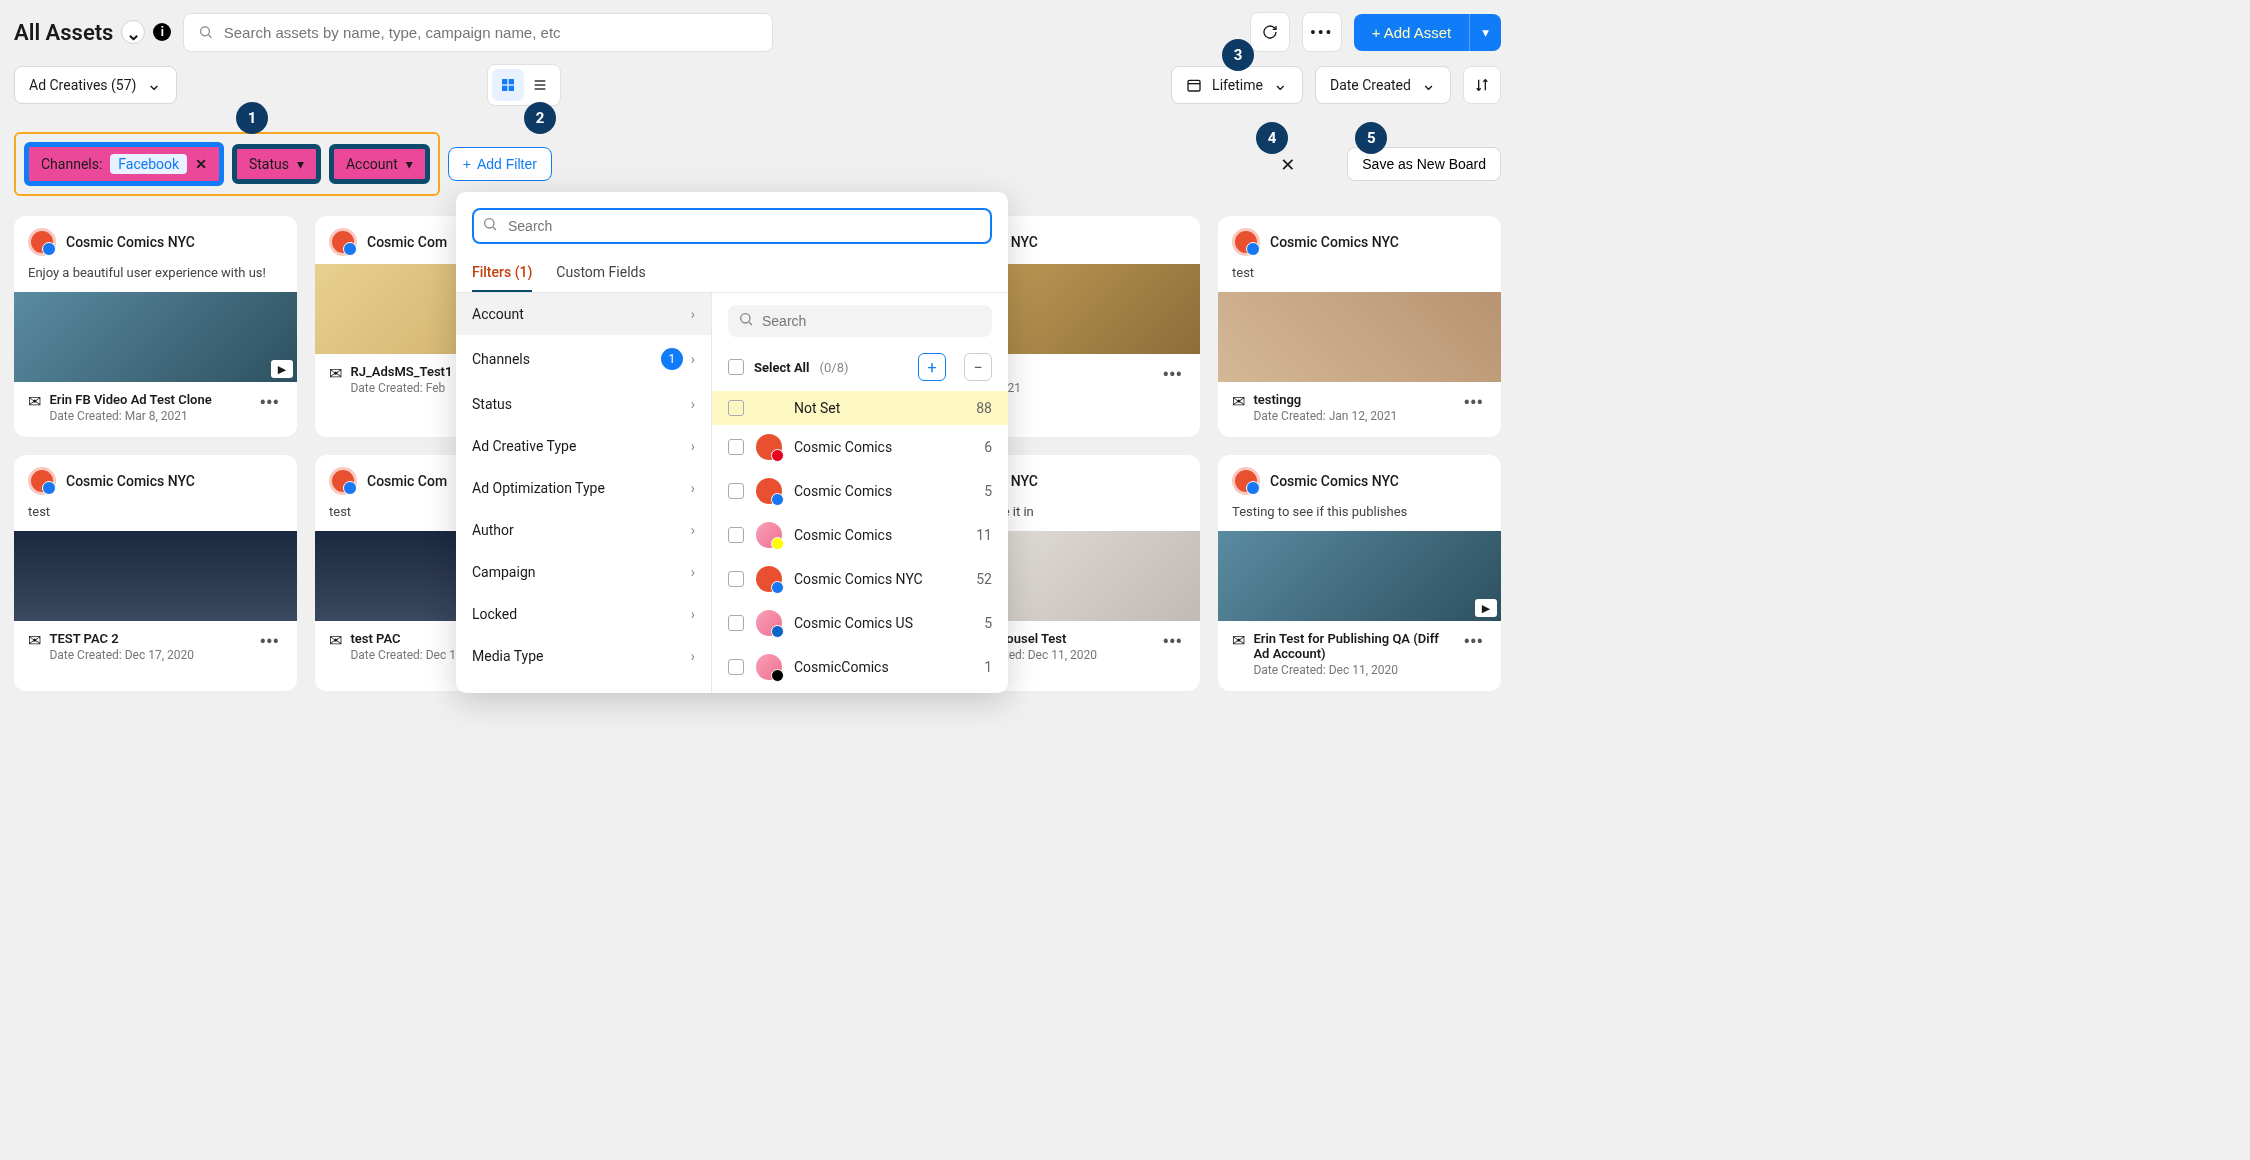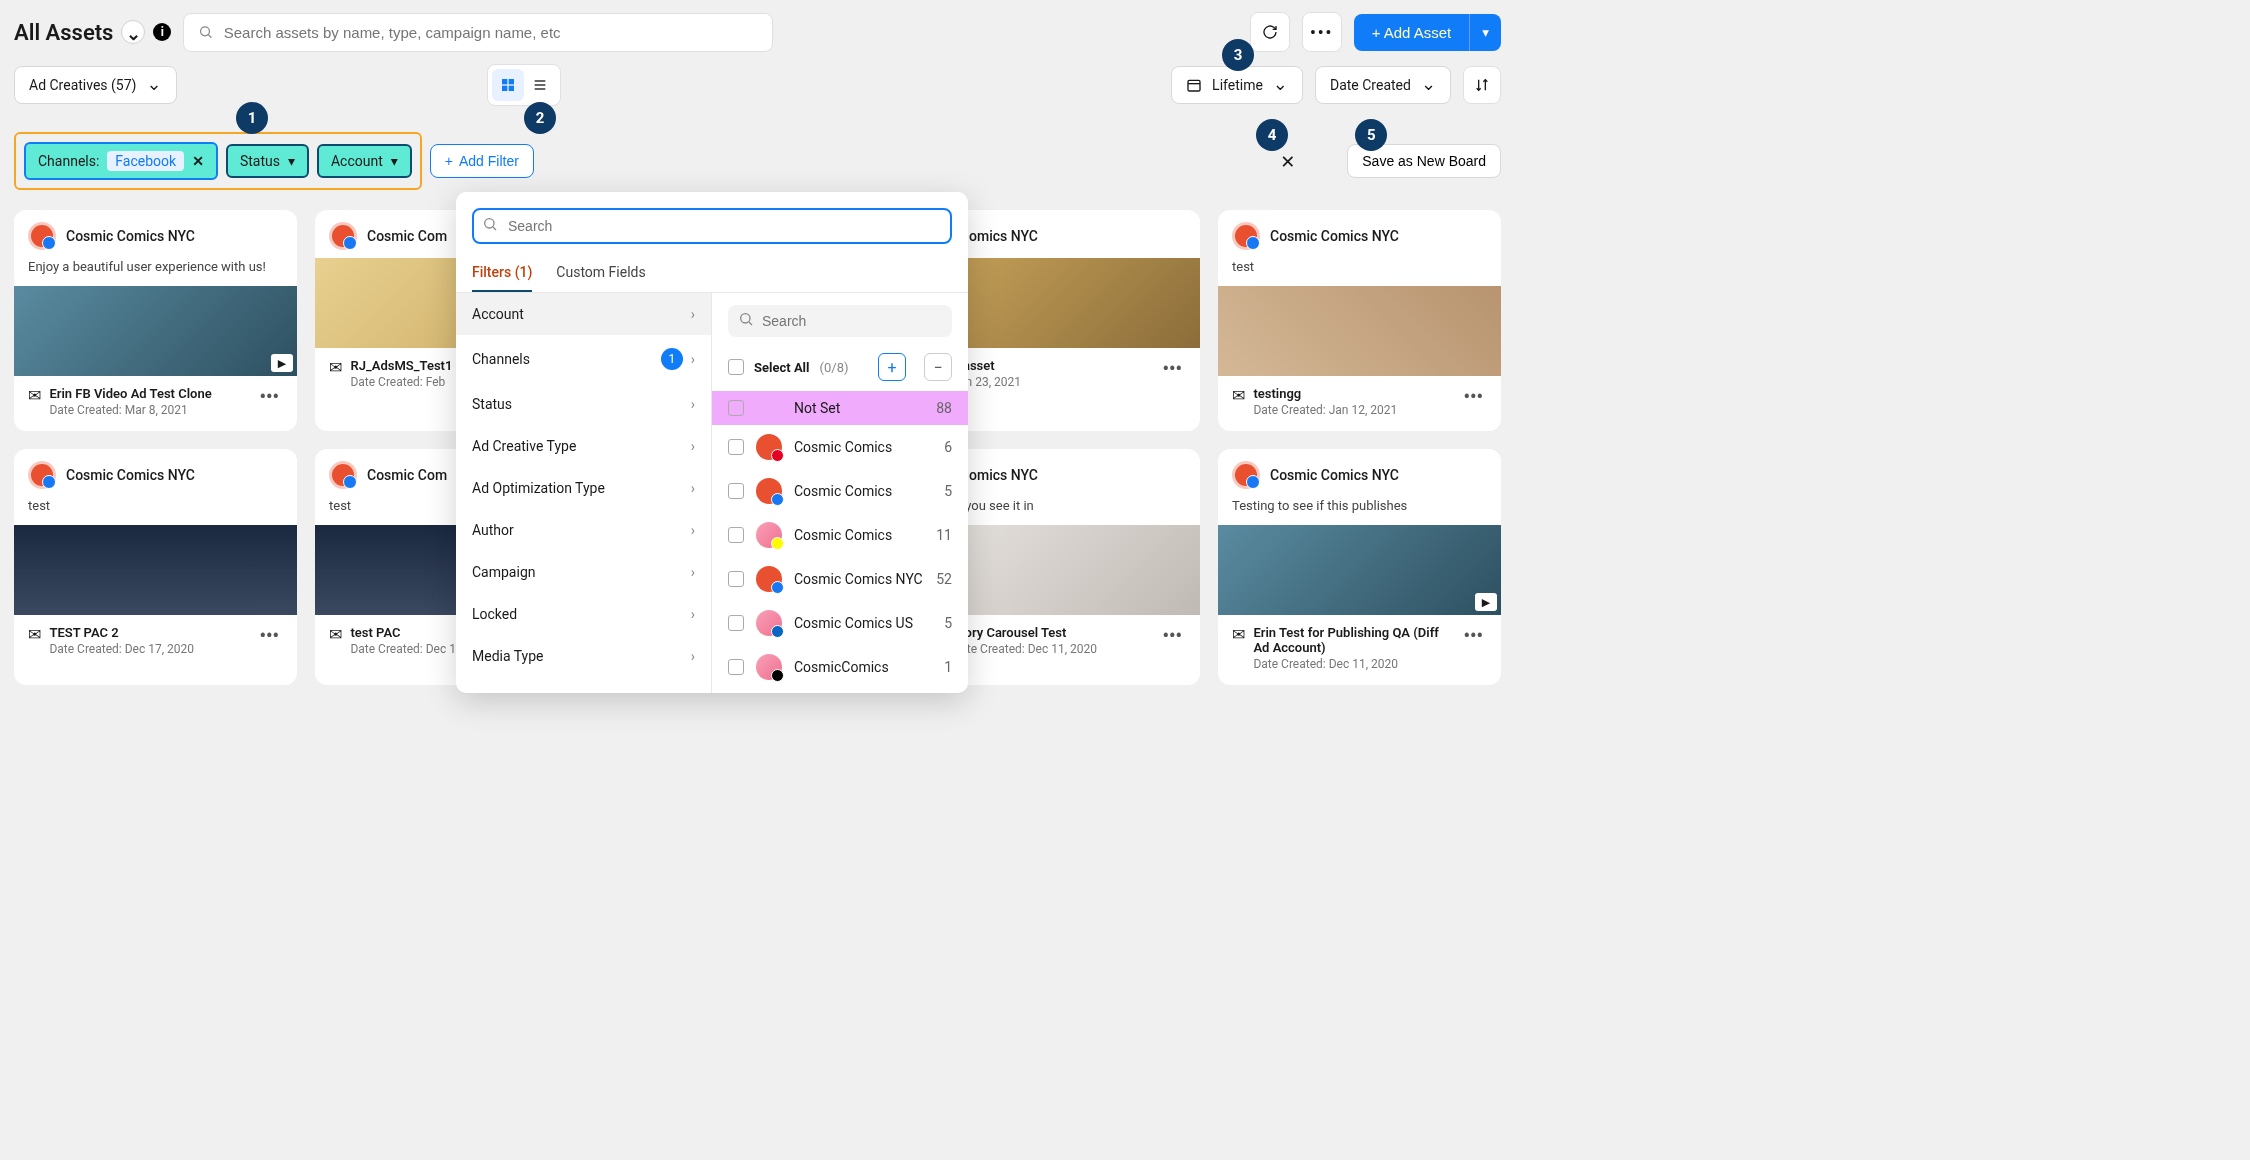--- a/index.html
+++ b/index.html
@@ -16,21 +16,21 @@
 .add-asset-main { background: #107cf7; color: #fef9c3; border: none; border-radius: 8px 0 0 8px; padding: 10px 18px; font-size: 15px; font-weight: 500; display: flex; align-items: center; gap: 8px; }
 .add-asset-drop { background: #107cf7; color: #fff; border: none; border-left: 1px solid rgba(255,255,255,0.3); border-radius: 0 8px 8px 0; padding: 10px 12px; }
 .row2 { display: flex; align-items: center; padding: 0 14px 14px; gap: 12px; }
 .dropdown { background: #fff; border: 1px solid #d8d8d8; border-radius: 8px; padding: 10px 14px; display: flex; align-items: center; gap: 10px; font-size: 14px; }
 .view-toggle { display: flex; background: #fff; border: 1px solid #e0e0e0; border-radius: 8px; padding: 4px; margin: 0 auto; }
 .view-toggle .vt { width: 32px; height: 32px; display: flex; align-items: center; justify-content: center; border-radius: 6px; }
 .view-toggle .vt.active { background: #e8f1ff; color: #107cf7; }
 .row2 .r-right { display: flex; gap: 12px; margin-left: auto; }
 .filters-bar { display: flex; align-items: center; padding: 12px 14px; gap: 8px; position: relative; }
 .filters-left { display: flex; align-items: center; gap: 8px; border: 2px solid #f5a623; border-radius: 6px; padding: 8px; }
-.chip { background: #5eead4; border: 2px solid #0c4a6e; border-radius: 6px; padding: 7px 12px; display: flex; align-items: center; gap: 8px; font-size: 14px; }
+.chip { background: #ec4899; border: 5px solid #0c4a6e; border-radius: 6px; padding: 7px 12px; display: flex; align-items: center; gap: 8px; font-size: 14px; }
 .chip .tag { background: #e8f1ff; color: #107cf7; padding: 2px 8px; border-radius: 4px; }
 .chip .x { font-weight: bold; cursor: pointer; }
 .add-filter { border: 1px solid #107cf7; color: #107cf7; background: #fff; padding: 8px 14px; border-radius: 8px; display: flex; align-items: center; gap: 6px; font-size: 14px; }
 .filters-right { margin-left: auto; display: flex; align-items: center; gap: 10px; }
 .save-board { background: #fff; border: 1px solid #d8d8d8; border-radius: 8px; padding: 8px 14px; font-size: 14px; font-weight: 500; }
 .bubble { width: 32px; height: 32px; border-radius: 50%; background: #0e3a66; color: #fff; display: flex; align-items: center; justify-content: center; font-weight: bold; font-size: 15px; position: absolute; z-index: 5; }
 .grid { display: grid; grid-template-columns: repeat(5, 1fr); gap: 18px; padding: 8px 14px; }
 .card { background: #fff; border-radius: 12px; overflow: hidden; display: flex; flex-direction: column; }
 .card-head { display: flex; align-items: center; gap: 10px; padding: 12px 14px 8px; }
 .avatar { width: 28px; height: 28px; border-radius: 50%; background: #e85030; border: 3px solid #f9c9c0; position: relative; flex-shrink: 0; }
@@ -43,21 +43,21 @@
 .card-img.dog { background: linear-gradient(135deg, #c9a45a, #8c6d3a); }
 .card-img.city { background: linear-gradient(180deg, #1a2840, #3a4860); }
 .card-img.marble { background: linear-gradient(135deg, #e8e4e0, #c0bab4); }
 .vid-badge { position: absolute; bottom: 4px; right: 4px; width: 22px; height: 18px; background: #fff; border-radius: 3px; display: flex; align-items: center; justify-content: center; font-size: 11px; }
 .card-foot { padding: 10px 14px 14px; display: flex; align-items: flex-start; gap: 8px; }
 .card-foot .env { font-size: 16px; }
 .card-foot .meta { flex: 1; }
 .card-foot .name { font-size: 13px; font-weight: 600; }
 .card-foot .date { font-size: 12px; color: #777; margin-top: 2px; }
 .card-foot .dots { font-size: 18px; font-weight: bold; color: #555; padding: 0 4px; cursor: pointer; }
-.popover { position: absolute; top: 192px; left: 456px; width: 512px; background: #fff; border-radius: 10px; box-shadow: 0 8px 32px rgba(0,0,0,0.18); z-index: 10; overflow: hidden; }
+.popover { position: absolute; top: 192px; left: 456px; width: 552px; background: #fff; border-radius: 10px; box-shadow: 0 8px 32px rgba(0,0,0,0.18); z-index: 10; overflow: hidden; }
 .pop-search { padding: 16px 16px 10px; }
 .pop-search input { width: 100%; border: 2px solid #107cf7; border-radius: 8px; padding: 8px 12px 8px 34px; font-size: 14px; outline: none; }
 .pop-search .wrap { position: relative; }
 .pop-search .sicon { position: absolute; left: 10px; top: 50%; transform: translateY(-50%); color: #888; }
 .pop-tabs { display: flex; border-bottom: 1px solid #e8e8e8; padding: 0 16px; gap: 24px; }
 .pop-tab { padding: 10px 0; font-size: 14px; color: #444; cursor: pointer; }
 .pop-tab.active { color: #c2410c; border-bottom: 2px solid #0c4a6e; font-weight: 500; }
 .pop-body { display: flex; height: 400px; }
 .pop-left { width: 256px; border-right: 1px solid #e8e8e8; overflow-y: auto; }
 .pop-left .item { display: flex; align-items: center; justify-content: space-between; padding: 13px 16px; font-size: 14px; cursor: pointer; }
@@ -68,21 +68,21 @@
 .pop-right-search { padding: 12px 16px 8px; }
 .pop-right-search .wrap { position: relative; }
 .pop-right-search input { width: 100%; border: none; background: #f3f3f3; border-radius: 8px; padding: 8px 12px 8px 34px; font-size: 14px; outline: none; }
 .pop-right-search .sicon { position: absolute; left: 10px; top: 50%; transform: translateY(-50%); color: #888; }
 .select-all { display: flex; align-items: center; padding: 8px 16px 10px; gap: 10px; font-size: 13px; }
 .select-all .cnt { color: #888; }
 .sq-btn { width: 28px; height: 28px; border: 1.5px solid #107cf7; color: #107cf7; border-radius: 6px; display: flex; align-items: center; justify-content: center; margin-left: auto; font-size: 16px; cursor: pointer; }
 .sq-btn.minus { border-color: #ccc; color: #555; margin-left: 8px; }
 .acct-list { flex: 1; overflow-y: auto; }
 .acct-row { display: flex; align-items: center; padding: 9px 16px; gap: 12px; font-size: 14px; }
-.acct-row.notset { background: #f0abfc; }
+.acct-row.notset { background: #fef9c3; }
 .acct-av { width: 26px; height: 26px; border-radius: 50%; background: #e85030; position: relative; flex-shrink: 0; }
 .acct-av.pink { background: linear-gradient(135deg, #f8a0b8, #f07090); }
 .acct-av::after { content: ""; position: absolute; width: 11px; height: 11px; border-radius: 50%; bottom: -2px; right: -2px; border: 1px solid #fff; }
 .acct-av.pin::after { background: #e60023; }
 .acct-av.fb::after { background: #1877f2; }
 .acct-av.snap::after { background: #fffc00; }
 .acct-av.li::after { background: #0a66c2; }
 .acct-av.tt::after { background: #000; }
 .acct-row .cnt { margin-left: auto; color: #666; }
 .cbox { width: 16px; height: 16px; border: 1.5px solid #aaa; border-radius: 3px; }

